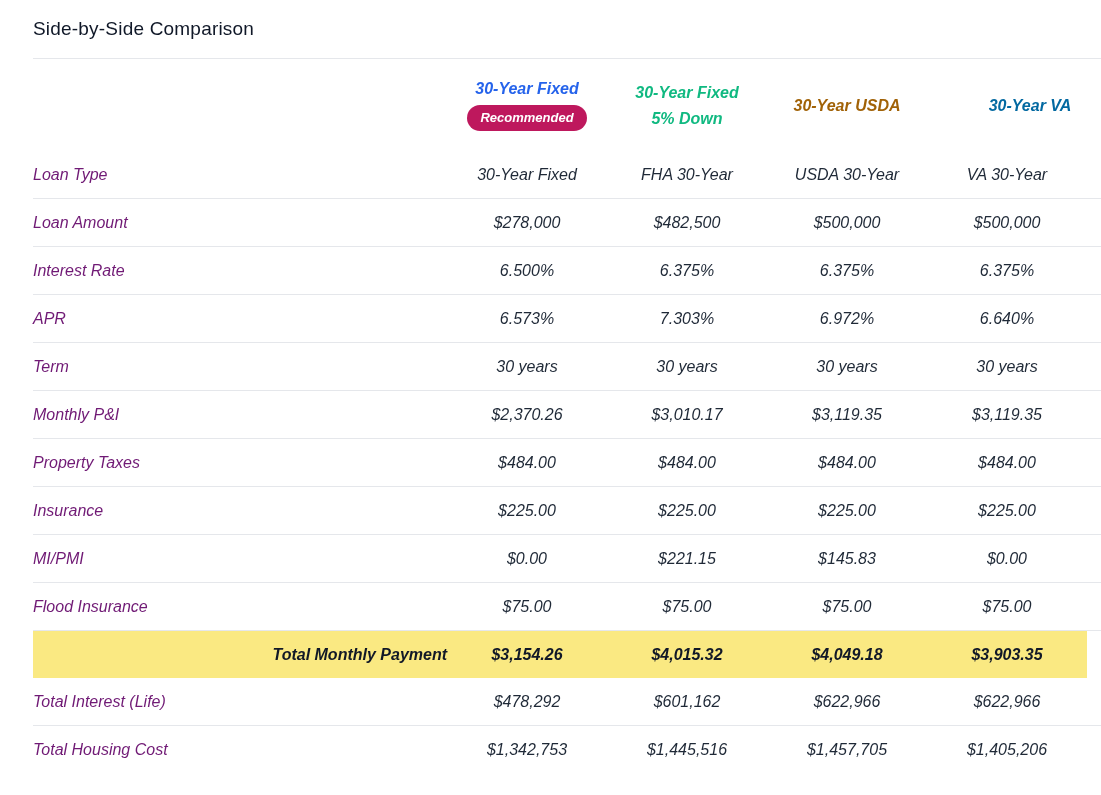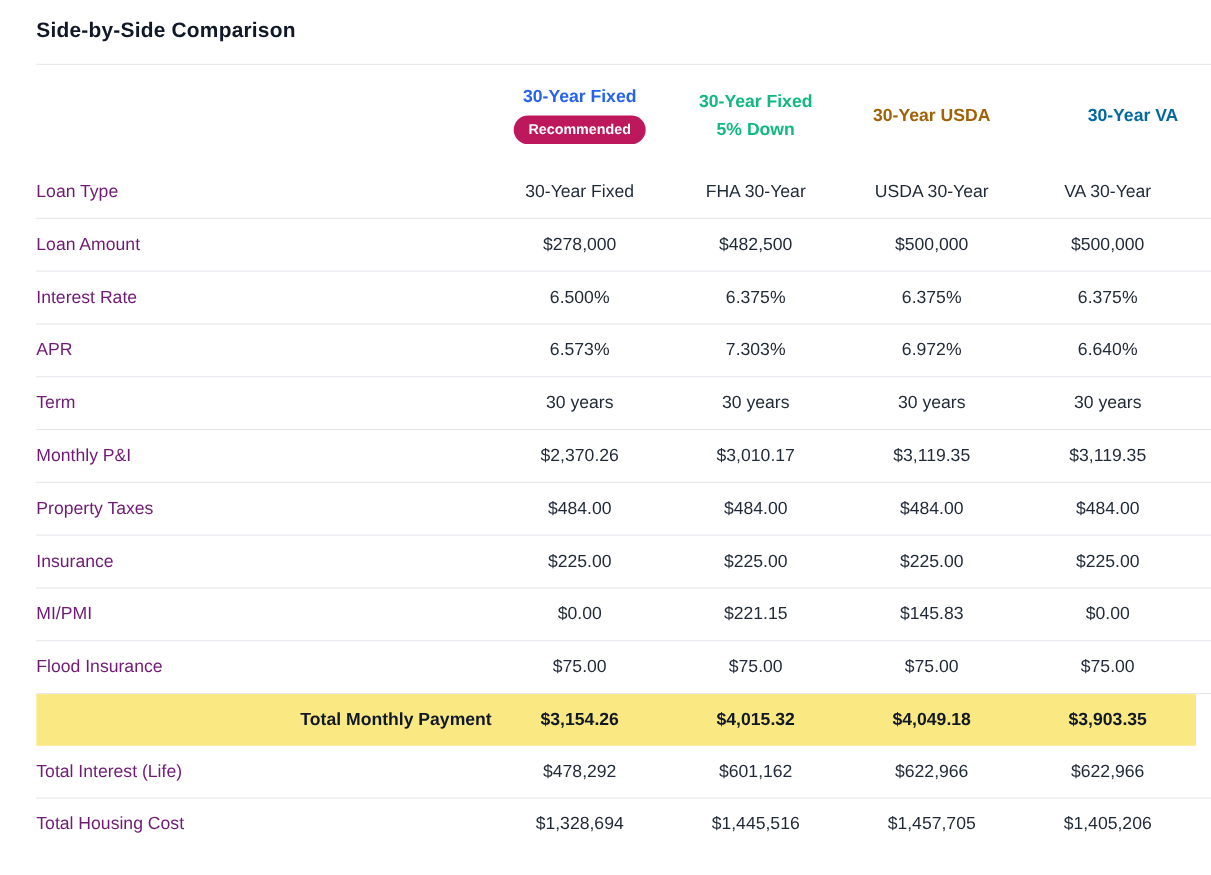--- a/index.html
+++ b/index.html
@@ -8,35 +8,36 @@
     font-family: "Liberation Sans", sans-serif;
     color: #1f2937;
     overflow: hidden;
   }
   .page { padding-left: 33px; box-sizing: border-box; width: 1101px; }
 
   .page-title {
     padding-top: 17px;
     font-size: 19px;
     line-height: 24px;
-    font-weight: 700;
+    font-weight: 400;
     color: #101828;
     letter-spacing: 0.2px;
   }
   .divider {
     margin-top: 17px;
     border-bottom: 1px solid #e5e7eb;
     width: 1068px;
   }
 
   
   .grid {
     display: grid;
     grid-template-columns: 414px 160px 160px 160px 160px 14px;
     width: 1068px;
+    font-style: italic;
   }
 
   .cmp-header { height: 92px; align-items: center; }
   .col-head {
     display: flex; flex-direction: column;
     align-items: center; justify-content: center;
     gap: 7px;
     font-size: 16px; font-weight: 700;
     text-align: center;
     line-height: 19px;
@@ -206,21 +207,21 @@
     <span class="row-label">Total Interest (Life)</span>
     <span class="row-value">$478,292</span>
     <span class="row-value">$601,162</span>
     <span class="row-value">$622,966</span>
     <span class="row-value">$622,966</span>
     <span></span>
   </div>
 
   <div class="grid row">
     <span class="row-label">Total Housing Cost</span>
-    <span class="row-value">$1,328,694</span>
+    <span class="row-value">$1,342,753</span>
     <span class="row-value">$1,445,516</span>
     <span class="row-value">$1,457,705</span>
     <span class="row-value">$1,405,206</span>
     <span></span>
   </div>
 </div>
 
 </div>
 
 </body></html>

